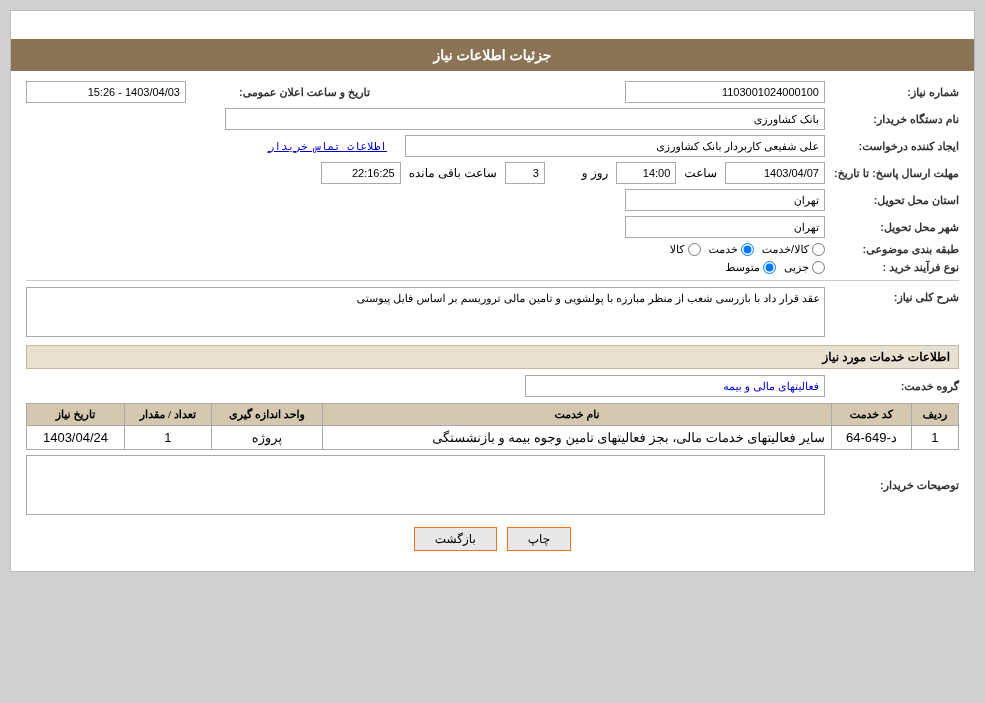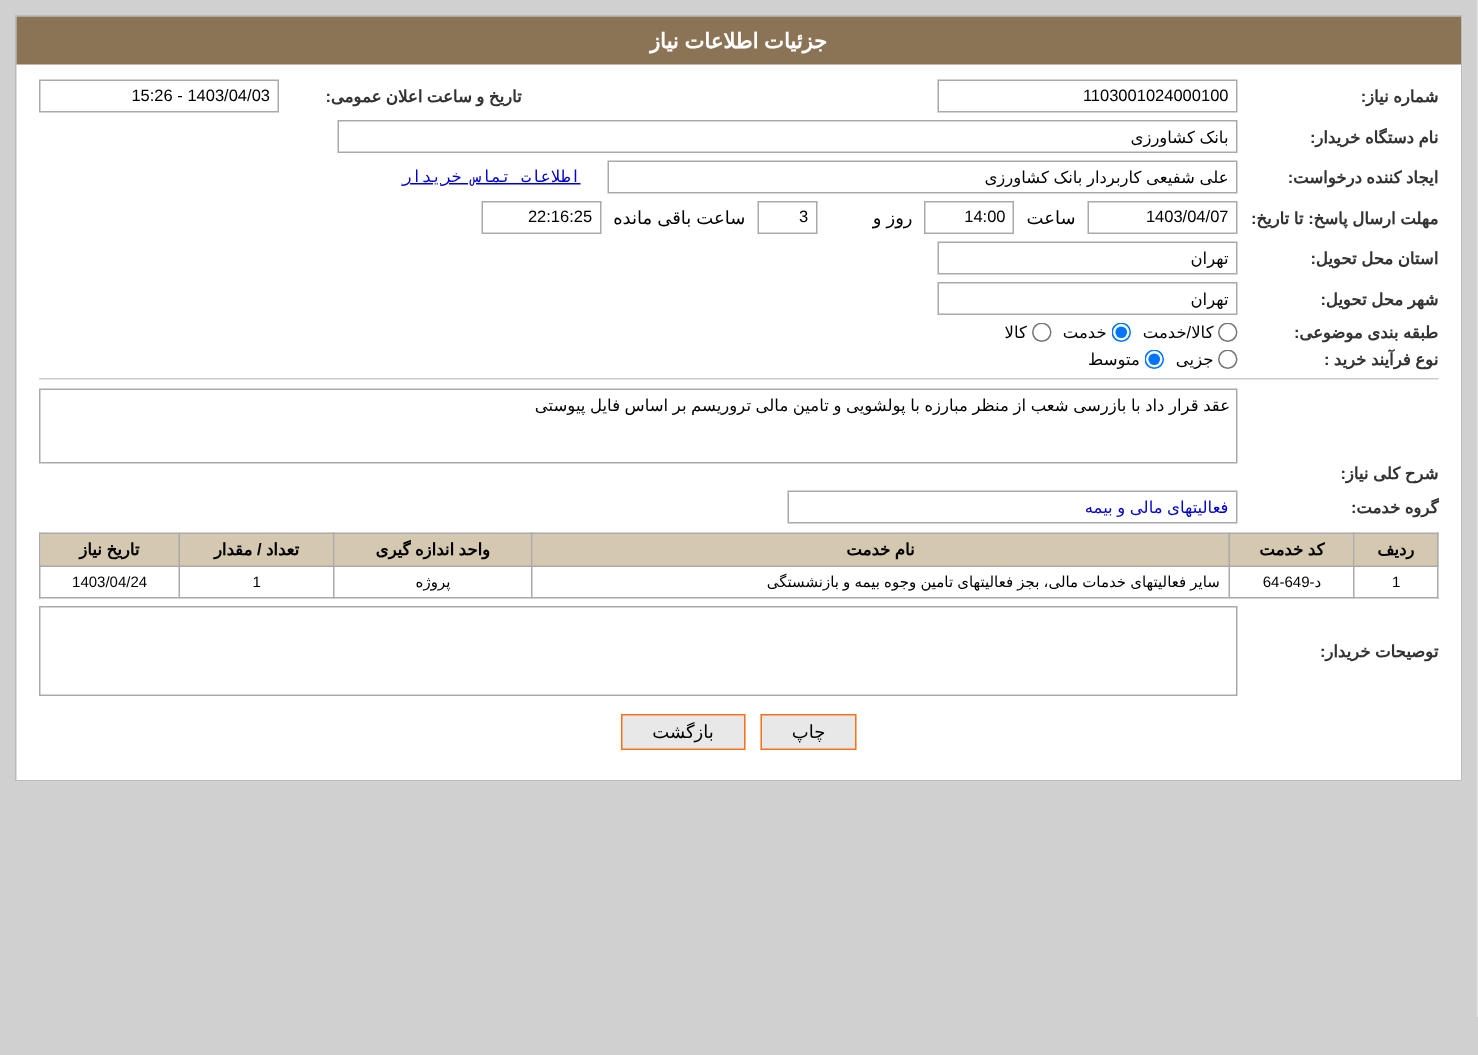--- a/index.html
+++ b/index.html
@@ -19,20 +19,21 @@
       background: #fff;
       border: 1px solid #bbb;
     }
     .page-header {
       background: #8b7355;
       color: #fff;
       text-align: center;
       padding: 8px 10px;
       font-size: 14px;
       font-weight: bold;
+      margin-top: 28px;
     }
     .content {
       padding: 10px 15px;
     }
     .section-title {
       background: #e8e0d0;
       border: 1px solid #c8b89a;
       padding: 4px 8px;
       font-weight: bold;
       font-size: 12px;
@@ -96,25 +97,26 @@
       border-collapse: collapse;
       margin-top: 6px;
     }
     .table-container th {
       background: #d4c9b0;
       border: 1px solid #aaa;
       padding: 4px 6px;
       font-size: 11px;
       text-align: center;
       font-weight: bold;
+      font-family: Liberation Serif, serif;
     }
     .table-container td {
       border: 1px solid #aaa;
       padding: 4px 6px;
-      font-size: 10px;
+      font-size: 13px;
       text-align: center;
     }
 
     .buyer-note-box {
       border: 1px solid #aaa;
       min-height: 60px;
       padding: 4px;
       background: #fff;
       margin-top: 4px;
       font-size: 11px;
@@ -154,21 +156,21 @@
 
 <div class="main-container">
   <div class="page-header">جزئیات اطلاعات نیاز</div>
 
   <div class="content">
 
     <div class="form-row" style="margin-bottom:5px;">
       <span class="label">شماره نیاز:</span>
       <input class="input-field input-number" value="1103001024000100" readonly="" style="width: 200px;">
       <span style="flex:1;"></span>
-      <span class="label" style="min-width:180px;text-align:center;">تاریخ و ساعت اعلان عمومی:</span>
+      <span class="label" style="min-width:180px;">تاریخ و ساعت اعلان عمومی:</span>
       <input class="input-field" value="1403/04/03 - 15:26" readonly="" style="width: 160px;">
     </div>
 
     <div class="form-row">
       <span class="label">نام دستگاه خریدار:</span>
       <input class="input-field" value="بانک کشاورزی" readonly="" style="flex: 1 1 0%; max-width: 600px;">
     </div>
 
     <div class="form-row">
       <span class="label">ایجاد کننده درخواست:</span>
@@ -226,24 +228,25 @@
         <div class="radio-item">
           <input type="radio" name="process" checked="" style="">
           <span>متوسط</span>
         </div>
       </div>
     </div>
 
     <hr class="divider-line">
 
     <div class="form-row" style="align-items:flex-start;">
-      <span class="label" style="padding-top:4px;margin-top:46px;">شرح کلی نیاز:</span>
+      <span class="label" style="padding-top:4px;">شرح کلی نیاز:</span>
       <div style="flex:1; border:1px solid #aaa; min-height:50px; padding:4px; font-size:11px; direction:rtl; background:#fff;">عقد قرار داد با بازرسی شعب از منظر مبارزه با پولشویی و تامین مالی تروریسم بر اساس فایل پیوستی</div>
     </div>
 
+    <div class="section-title">اطلاعات خدمات مورد نیاز</div>
 
     <div class="form-row">
       <span class="label">گروه خدمت:</span>
       <input class="input-field" value="فعالیتهای مالی و بیمه" readonly="" style="width: 300px; color: rgb(0, 0, 204);">
     </div>
 
     <table class="table-container">
       <thead>
         <tr>
           <th>ردیف</th>

